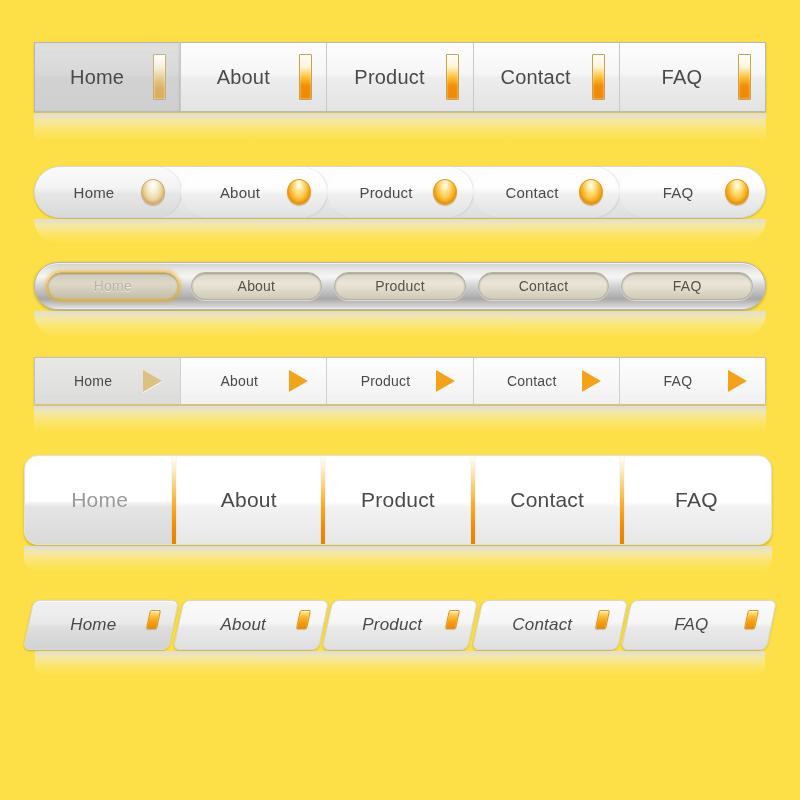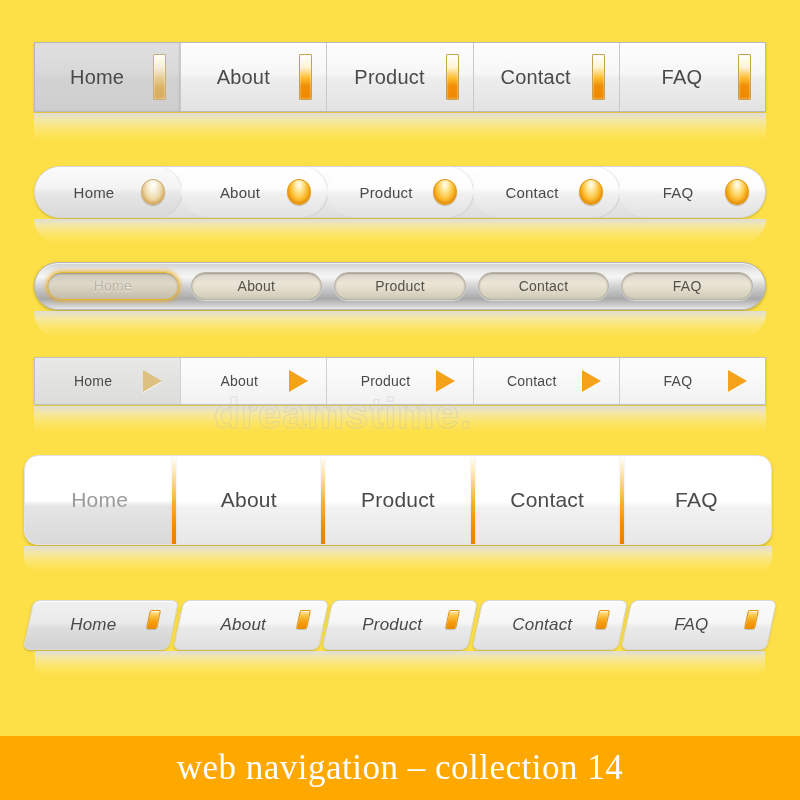--- a/index.html
+++ b/index.html
@@ -297,21 +297,20 @@
         <span class="arrow"></span>
       </div>
       <div class="item">
         <span class="label">FAQ</span>
         <span class="arrow"></span>
       </div>
     </div>
     <div class="reflect"></div>
   </div>
 
-  <div class="watermark">dreamstime.</div>
 
   <div class="bar-wrap" id="bar5">
     <div class="row">
       <div class="item active">
         <span class="label">Home</span>
         <span class="divider"></span>
       </div>
       <div class="item">
         <span class="label">About</span>
         <span class="divider"></span>
@@ -361,17 +360,14 @@
       <div class="item">
         <span class="inner">
           <span class="label">FAQ</span>
           <span class="tag"></span>
         </span>
       </div>
     </div>
     <div class="reflect"></div>
   </div>
 
-  <div class="footer" style="background: rgb(255, 168, 0);">
-    <div class="title">web navigation – collection 14</div>
-  </div>
 
 </div>
 
 </body></html>

